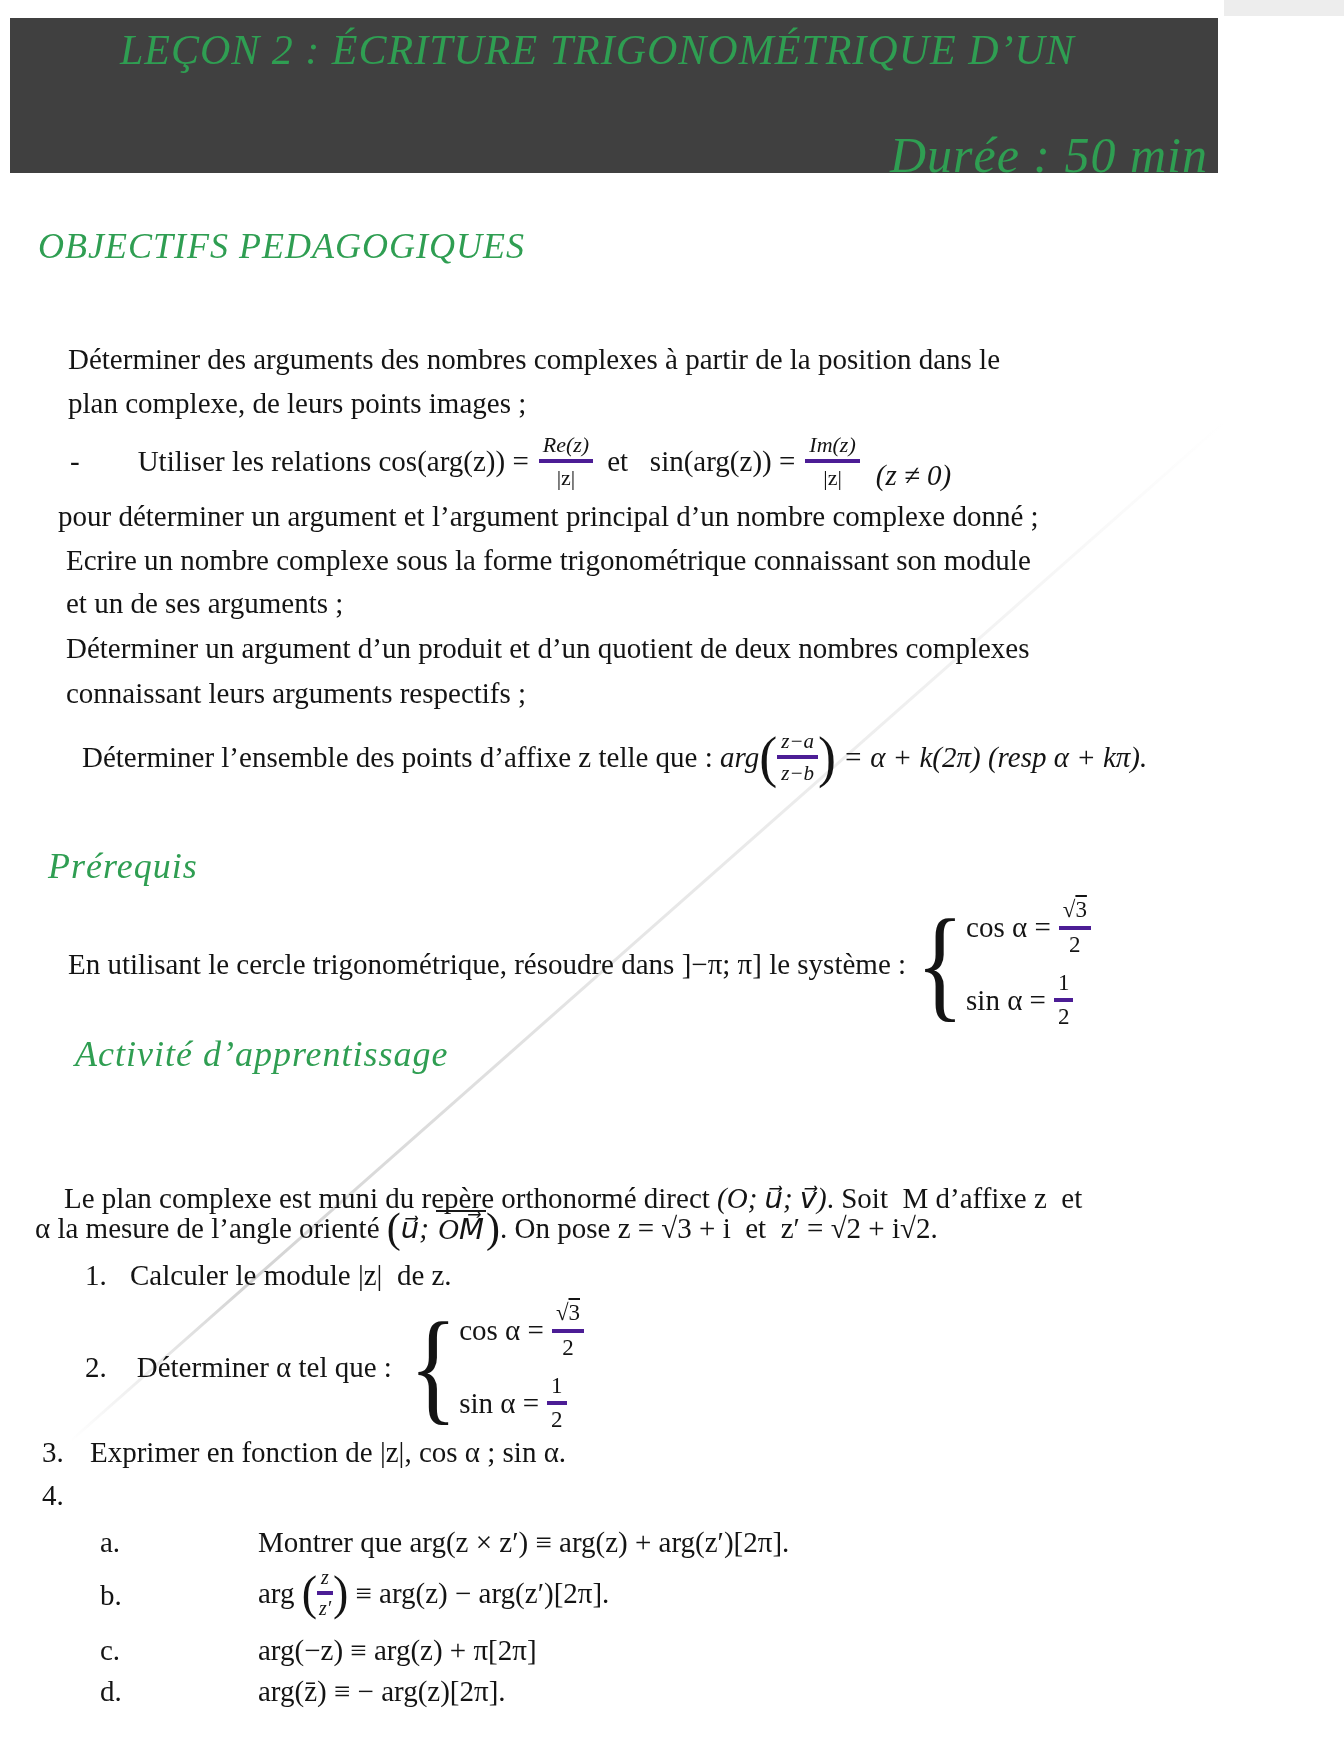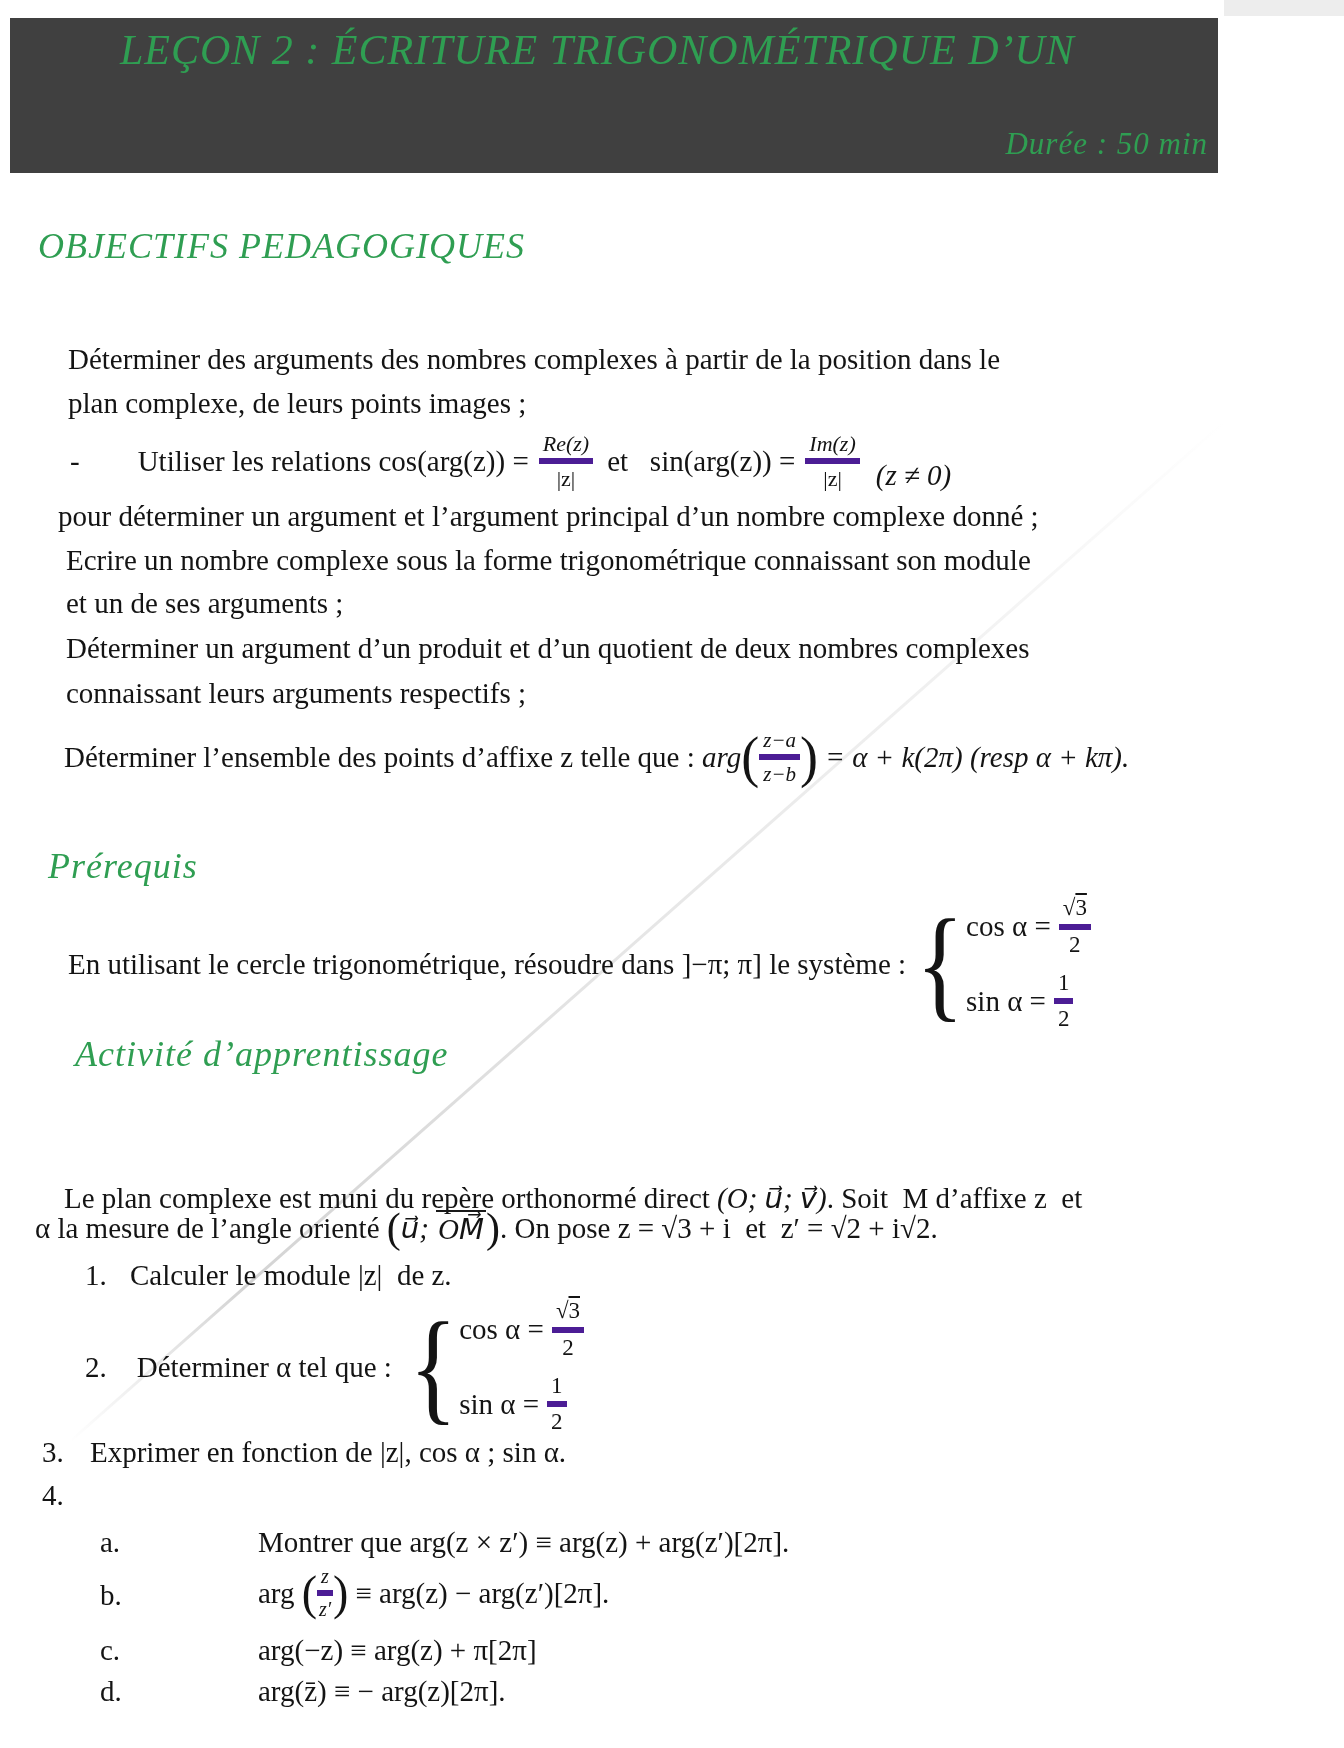--- a/index.html
+++ b/index.html
@@ -5,27 +5,27 @@
   html,body { margin:0; padding:0; background:#ffffff; }
   .page {
     position:relative; width:1344px; height:1748px; background:#ffffff;
     font-family:"Liberation Serif","DejaVu Serif","DejaVu Sans",serif;
     color:#141414; overflow:hidden;
   }
   .band { position:absolute; left:10px; top:18px; width:1208px; height:155px; background:#404040; }
   .band-text { position:absolute; white-space:pre; font-style:italic; color:#2f9e52; letter-spacing:1px; }
   .t1 { left:110px; top:8px;  font-size:42px; }
   .t2 { left:8px;   top:55px; font-size:42px; }
-  .dur { right:10px; top:108px; font-size:31px;font-style:italic; }
+  .dur { right:10px; top:108px; font-size:50px;font-style:italic; }
   .green-heading { position:absolute; white-space:pre; font-style:italic; color:#2f9e52; font-size:36px; letter-spacing:1px; }
   .line { position:absolute; white-space:pre; font-size:29px; line-height:34px; }
   .mrow { position:absolute; display:flex; align-items:center; white-space:pre; font-size:29px; }
   .it { font-style:italic; }
   .frac { display:inline-flex; flex-direction:column; align-items:center; font-size:22px; line-height:1.15; }
-  .frac .num { border-bottom:6px solid #4c1d95; padding:0 4px 2px; }
+  .frac .num { border-bottom:4px solid #4c1d95; padding:0 4px 2px; }
   .frac .den { padding-top:2px; }
   .ol { text-decoration:overline; }
   .bigp { display:inline-block; font-size:54px; line-height:1; transform:scaleY(1.05); font-weight:normal; }
   .medp { display:inline-block; font-size:42px; line-height:1; }
   .brace { display:inline-block; font-size:100px; line-height:1; transform:scaleY(1.25); margin:0 2px 0 10px; font-weight:normal; }
   .sys { display:inline-flex; flex-direction:column; gap:12px; }
   .sysrow { display:flex; align-items:center; white-space:pre; }
   .sysrow .frac { font-size:23px; margin-left:8px; }
   .omv { border-top:2px solid #1a1a1a; font-style:italic; padding:0 2px; }
   .crease {
@@ -68,21 +68,21 @@
     </span>
     <span class="it" style="margin-left:16px;margin-top:28px;">(z ≠ 0)</span>
   </div>
 
   <div class="line" style="left:58px; top:499px;text-align:right;">pour déterminer un argument et l’argument principal d’un nombre complexe donné ;</div>
   <div class="line" style="left:66px; top:543px;">Ecrire un nombre complexe sous la forme trigonométrique connaissant son module</div>
   <div class="line" style="left:66px; top:586px;">et un de ses arguments ;</div>
   <div class="line" style="left:66px; top:676px;">connaissant leurs arguments respectifs ;</div>
   <div class="line" style="left:66px; top:631px;">Déterminer un argument d’un produit et d’un quotient de deux nombres complexes</div>
 
-  <div class="mrow" style="left:64px; top:727px; height:60px;">
+  <div class="mrow" style="left:82px; top:727px; height:60px;">
     <span>Déterminer l’ensemble des points d’affixe z telle que : </span>
     <span class="it">arg</span>
     <span class="bigp">(</span>
     <span class="frac it" style="font-size:21px;">
       <span class="num">z−a</span>
       <span class="den">z−b</span>
     </span>
     <span class="bigp">)</span>
     <span class="it"> = α + k(2π) (resp α + kπ).</span>
   </div>

